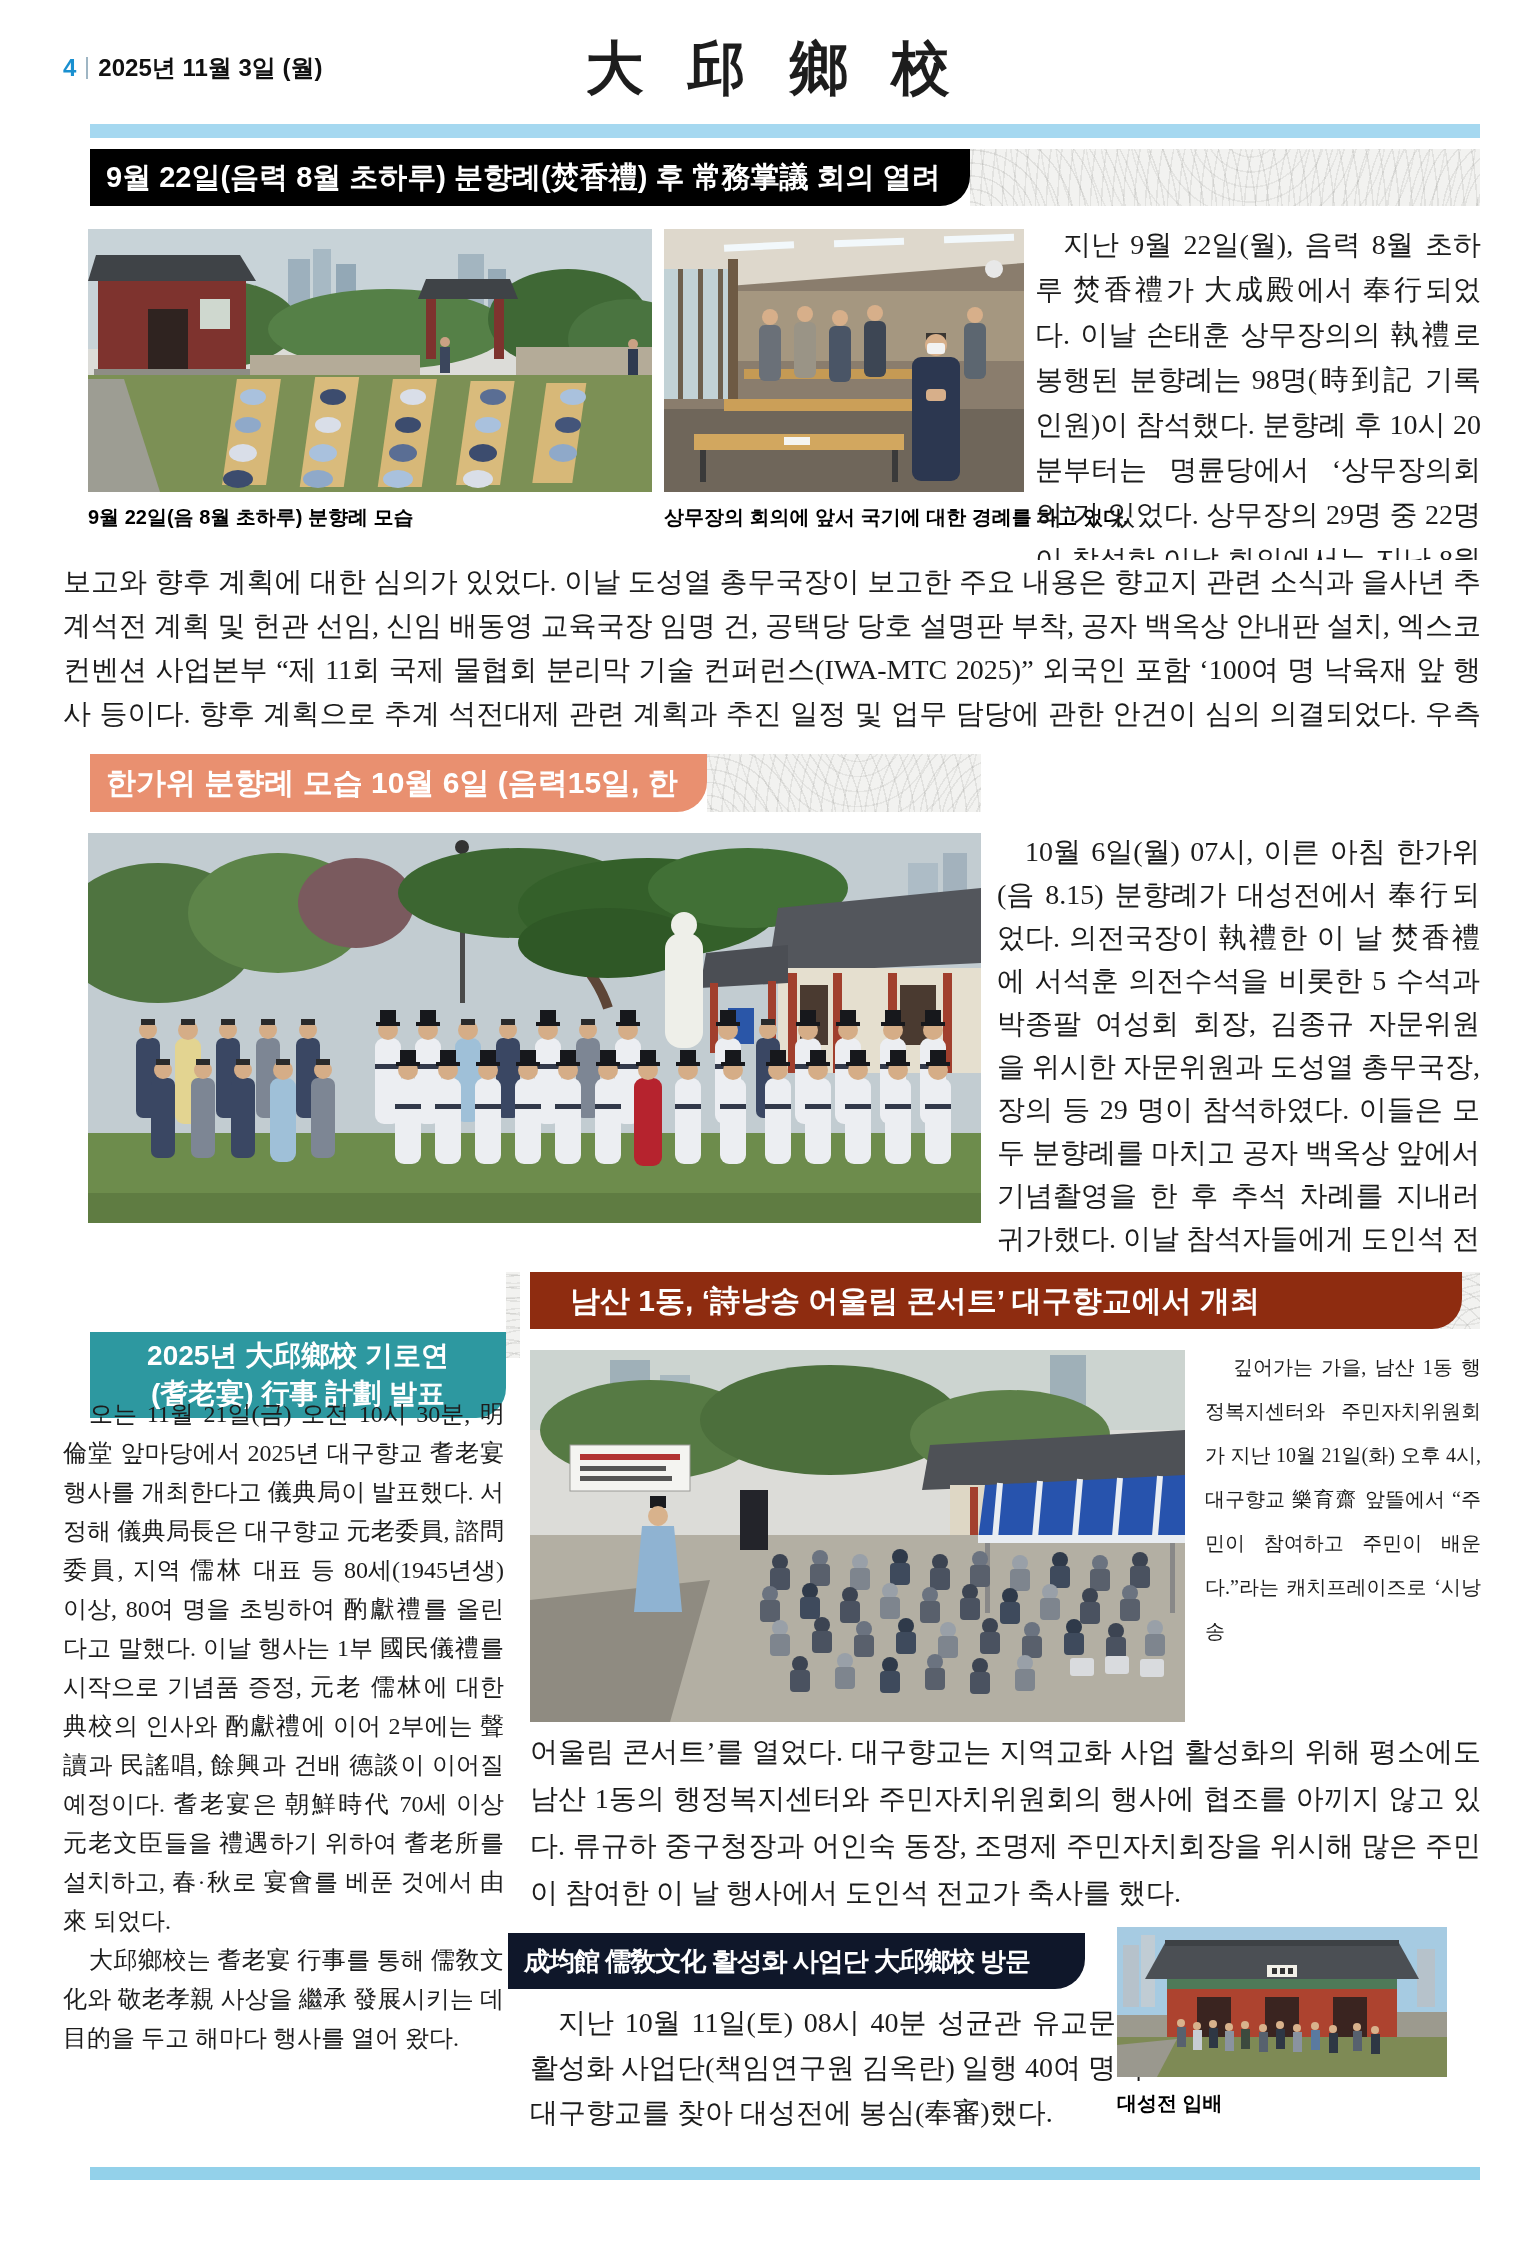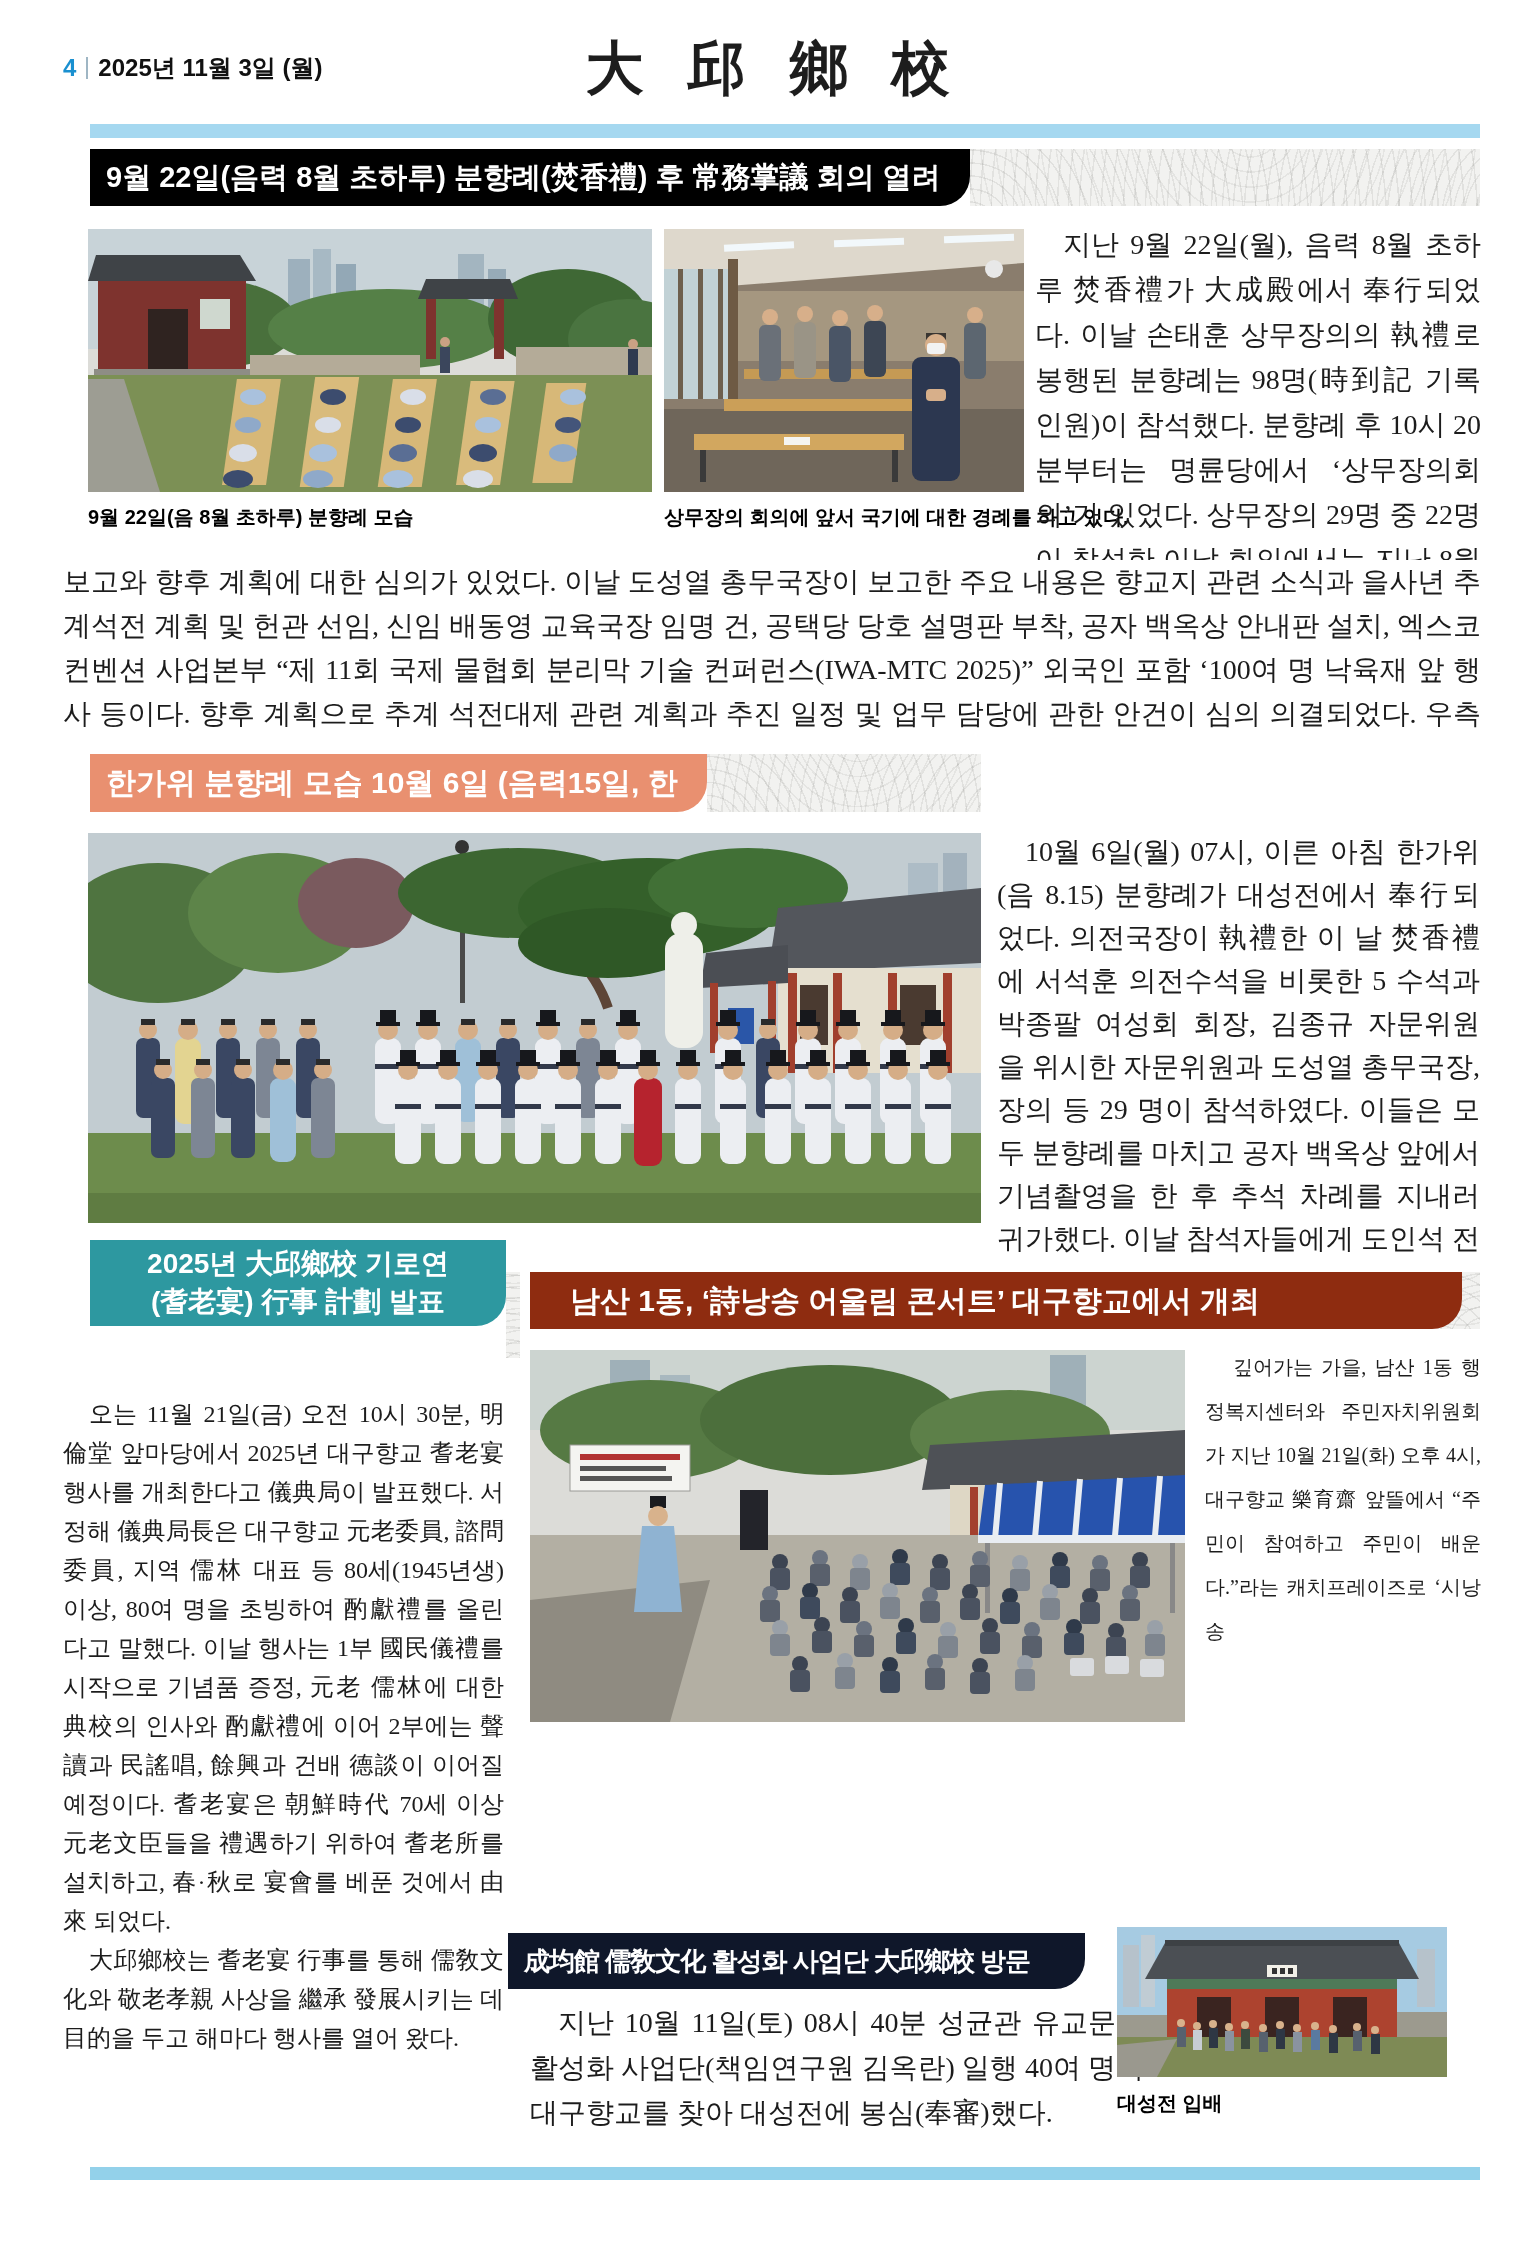--- a/index.html
+++ b/index.html
@@ -25,21 +25,21 @@
   .texture{position:absolute;background-color:#f2f2f0;
     background-image:
       repeating-radial-gradient(circle at 0% 140%, rgba(110,110,105,.13) 0 1.5px, transparent 1.5px 13px),
       repeating-radial-gradient(circle at 55% -40%, rgba(110,110,105,.10) 0 1.5px, transparent 1.5px 15px),
       repeating-radial-gradient(circle at 110% 120%, rgba(110,110,105,.12) 0 1.5px, transparent 1.5px 11px);}
 
   .a1-bar{left:90px;top:149px;width:880px;height:57px;background:#000000;font-size:29px;line-height:57px;}
   .a1-texture{left:970px;top:149px;width:510px;height:57px;}
   .a2-bar{left:90px;top:754px;width:617px;height:58px;background:#e99070;font-size:30px;line-height:58px;}
   .a2-texture{left:707px;top:754px;width:274px;height:58px;}
-  .a3-bar{left:90px;top:1240px;width:416px;height:86px;background:#2d98a0;font-size:28px;
+  .a3-bar{left:90px;top:1332px;width:416px;height:86px;background:#2d98a0;font-size:28px;
           display:flex;flex-direction:column;justify-content:center;align-items:center;line-height:38px;}
   .a3-texture{left:506px;top:1272px;width:14px;height:86px;}
   .a4-bar{left:530px;top:1272px;width:908px;height:57px;background:#8e2c10;font-size:30px;line-height:57px;padding-left:24px;}
   .a4-texture{left:1438px;top:1272px;width:42px;height:57px;}
   .a5-bar{left:508px;top:1933px;width:577px;height:56px;background:#0f172a;font-size:26px;line-height:56px;letter-spacing:-1px;}
 
   
   .body-text{position:absolute;text-align:justify;overflow:hidden;word-break:break-all;
              color:#1c1c1c;}
   .body-text p{margin:0;text-indent:28px;}
@@ -409,20 +409,23 @@
         <use href="#a3" x="495" y="313"></use>
       <rect x="540" y="308" width="24" height="18" rx="3" fill="#d9dbde"></rect>
         <rect x="575" y="306" width="24" height="18" rx="3" fill="#d9dbde"></rect>
       <rect x="610" y="309" width="24" height="18" rx="3" fill="#d9dbde"></rect>
     </svg>
   </div>
 
   <div class="body-text a4-col">
     <p>깊어가는 가을, 남산 1동 행정복지센터와 주민자치위원회가 지난 10월 21일(화) 오후 4시, 대구향교 樂育齋 앞뜰에서 “주민이 참여하고 주민이 배운다.”라는 캐치프레이즈로 ‘시낭송</p>
   </div>
+  <div class="body-text a4-cont">
+    <p class="noindent">어울림 콘서트’를 열었다. 대구향교는 지역교화 사업 활성화의 위해 평소에도 남산 1동의 행정복지센터와 주민자치위원회의 행사에 협조를 아끼지 않고 있다. 류규하 중구청장과 어인숙 동장, 조명제 주민자치회장을 위시해 많은 주민이 참여한 이 날 행사에서 도인석 전교가 축사를 했다.</p>
+  </div>
 
   <div class="bar a5-bar">
     <span class="bar-text">成均館 儒敎文化 활성화 사업단 大邱鄉校 방문</span>
   </div>
   <div class="body-text a5-body">
     <p>지난 10월 11일(토) 08시 40분 성균관 유교문화 활성화 사업단(책임연구원 김옥란) 일행 40여 명이 대구향교를 찾아 대성전에 봉심(奉審)했다.</p>
   </div>
 
   <div class="photo photo5">
     <svg viewBox="0 0 330 150" preserveAspectRatio="none">

